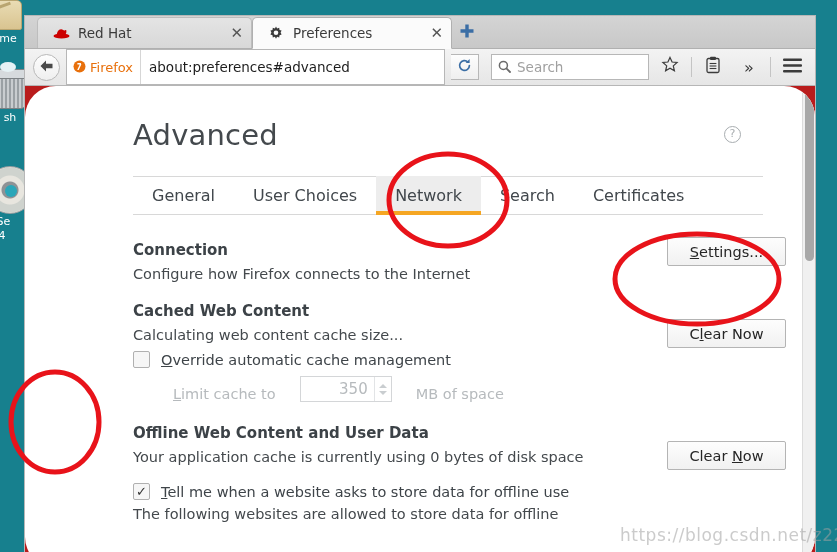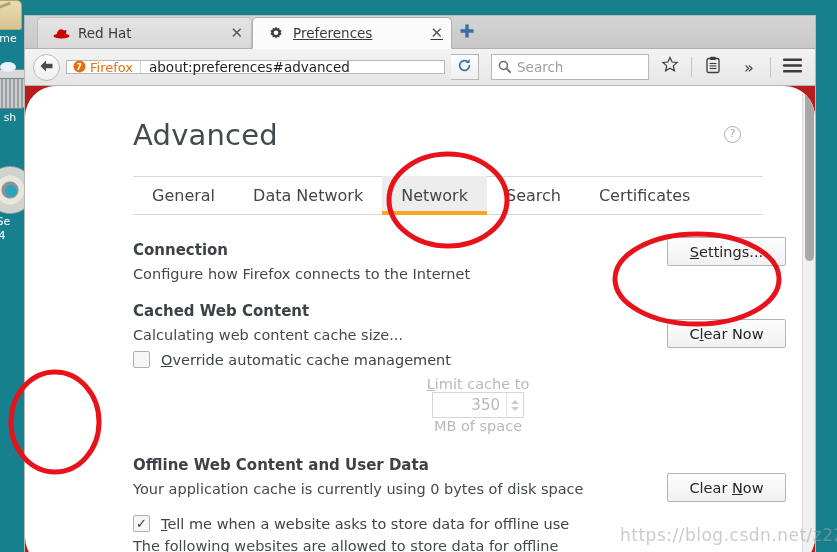--- a/index.html
+++ b/index.html
@@ -104,21 +104,21 @@
     min-width: 200px;
     display: flex; align-items: center;
     padding: 0 8px 0 14px;
     font-size: 13.5px; color: #3b3b3b;
     border-radius: 5px 5px 0 0;
   }
   .tab.inactive { background: linear-gradient(#e4e4e4,#d8d8d8); border:1px solid #bdbdbd; border-bottom:none; }
   .tab.active {
     background: #fbfbfb;
     border: 1px solid #b0b0b0; border-bottom: 1px solid #fbfbfb;
-    height: 32px; margin-bottom: -1px; z-index:3;text-decoration:underline;
+    height: 32px; margin-bottom: -1px; z-index:3;
   }
   .tab-favicon { width: 18px; height: 18px; margin-right: 8px; flex:none; display:flex; align-items:center; justify-content:center; }
   .tab-title { flex: 1; white-space: nowrap; overflow:hidden; }
   .tab-close { font-size: 15px; color: #555; margin-left: 14px; line-height:1; font-family:"DejaVu Sans", sans-serif;}
   .newtab { width: 30px; height: 31px; display:flex; align-items:center; justify-content:center; }
 
   
   .navbar {
     height: 37px;
     background: linear-gradient(#f3f3f3,#e6e6e6);
@@ -127,21 +127,21 @@
     padding: 0 8px;
     gap: 6px;
   }
   .backbtn {
     width: 27px; height: 27px; border-radius: 50%;
     border: 1px solid #b9b9b9; background: linear-gradient(#fdfdfd,#efefef);
     display:flex; align-items:center; justify-content:center;
     flex: none;
   }
   .urlbar {
-    flex: 1; height: 14px;
+    flex: 1; height: 36px;
     background: #ffffff; border: 1px solid #b7b7b7;
     display: flex; align-items: center;
     min-width: 0;
   }
   .identity {
     display: flex; align-items: center; gap: 4px;
     padding: 0 7px 0 6px;
     border-right: 1px solid #d6d6d6;
     height: 100%;
   }
@@ -229,21 +229,21 @@
   .btn u { text-decoration: underline; }
   .cbrow { display: flex; align-items: center; gap: 11px; margin-bottom: 8px; }
   .cb {
     width: 17px; height: 17px; flex:none;
     border: 1px solid #b0b0b0; background: #f6f6f6; border-radius: 2px;
     display:flex; align-items:center; justify-content:center;
     font-size: 13px; color:#333;
   }
   .cblabel { font-size: 14.5px; color: #3e4449; }
   .cblabel u { text-decoration: underline; }
-  .indent { margin-left: 40px; display:flex; align-items:center; gap: 0; flex-direction: column; }
+  .indent { margin-left: 40px; display:flex; align-items:flex-end; gap: 16px; }
   .dim { color: #b6babd; }
   .numinput {
     width: 92px; height: 26px; margin: 0 8px;
     border: 1px solid #d4d6d8; background: #fff;
     display: flex; align-items: center;
   }
   .numval { flex:1; text-align: right; padding-right: 6px; font-size: 15px; color: #b6babd; }
   .spin { width: 17px; border-left: 1px solid #e2e4e6; height: 100%; display:flex; flex-direction:column; align-items:center; justify-content:center; gap:3px; }
   .spin i { display:block; width:0;height:0;border-left:4px solid transparent;border-right:4px solid transparent; }
   .spin i.up { border-bottom:4px solid #c9cdd0; }
@@ -482,21 +482,21 @@
     </div>
 
     <div class="content">
       <div class="page">
 
         <div class="page-title">Advanced</div>
         <div class="help-icon">?</div>
 
         <div class="tabs">
           <div class="ptab">General</div>
-          <div class="ptab">Data Network</div>
+          <div class="ptab">User Choices</div>
           <div class="ptab selected">Network</div>
           <div class="ptab">Search</div>
           <div class="ptab">Certificates</div>
         </div>
 
         <div class="row">
           <div class="sect-h">Connection</div>
           <div class="sect-p">Configure how Firefox connects to the Internet</div>
           <div class="btn" style="left:534px; top:-4px; width:119px">
             <span><u>S</u>ettings...</span>

